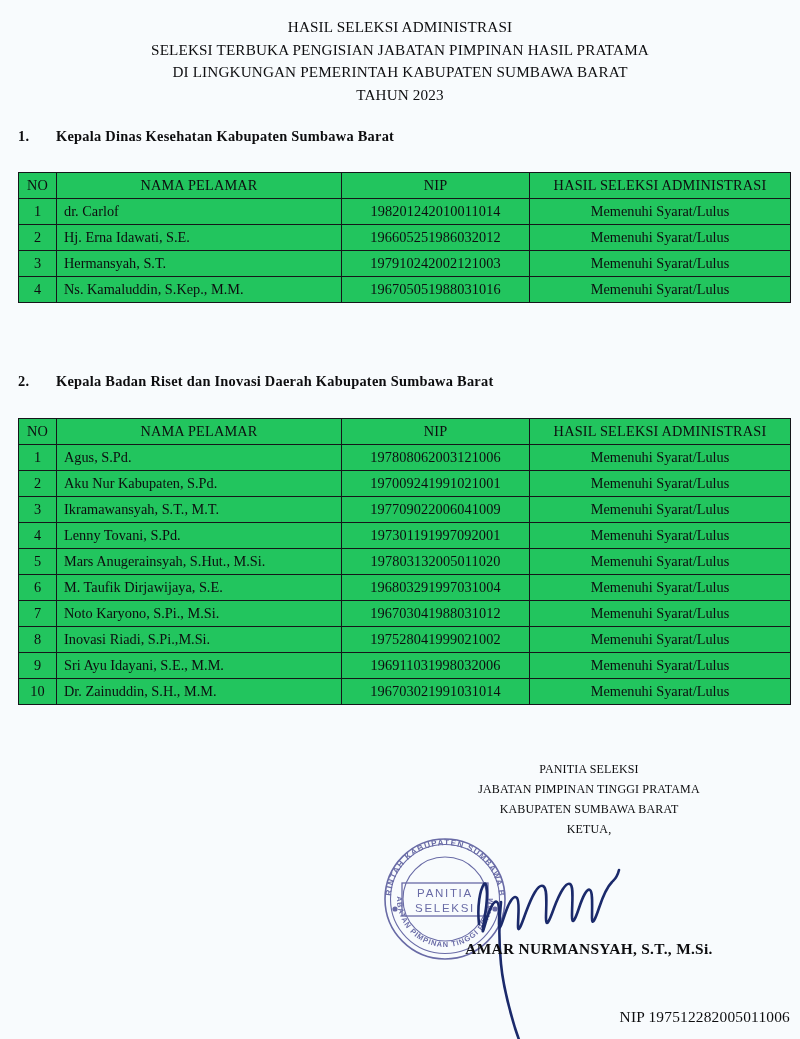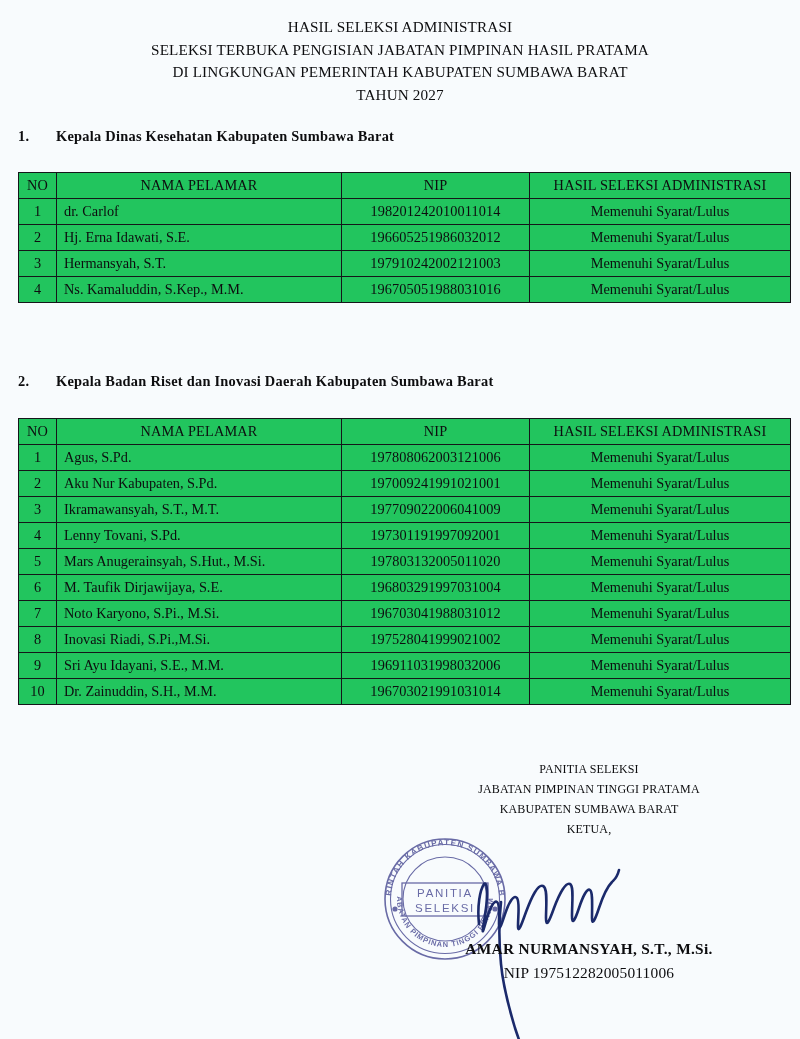--- a/index.html
+++ b/index.html
@@ -119,23 +119,23 @@
     width: 402px;
     text-align: center;
     font-weight: bold;
     font-size: 15.4px;
     letter-spacing: 0.3px;
     z-index: 4;
   }
   .sig-nip {
     position: absolute;
     left: 388px;
-    top: 964px;
+    top: 1008px;
     width: 402px;
-    text-align: center;
+    text-align: right;
     font-size: 15.4px;
     letter-spacing: 0.2px;
     z-index: 4;
   }
 
   
   .stamp {
     position: absolute;
     left: 375px;
     top: 829px;
@@ -160,21 +160,21 @@
 </style>
 </head>
 <body>
 
 <div class="page">
 
   <div class="title-block">
     <div class="title-line l1">HASIL SELEKSI ADMINISTRASI</div>
     <div class="title-line l2">SELEKSI TERBUKA PENGISIAN JABATAN PIMPINAN HASIL PRATAMA</div>
     <div class="title-line l3">DI LINGKUNGAN PEMERINTAH KABUPATEN SUMBAWA BARAT</div>
-    <div class="title-line l4">TAHUN 2027</div>
+    <div class="title-line l4">TAHUN 2023</div>
   </div>
 
   <div class="section-heading" id="heading-1">
     <span class="section-num">1.</span>
     <span class="section-title">Kepala Dinas Kesehatan Kabupaten Sumbawa Barat</span>
   </div>
 
   <table class="data-table" id="table-1">
     <thead>
       <tr>

